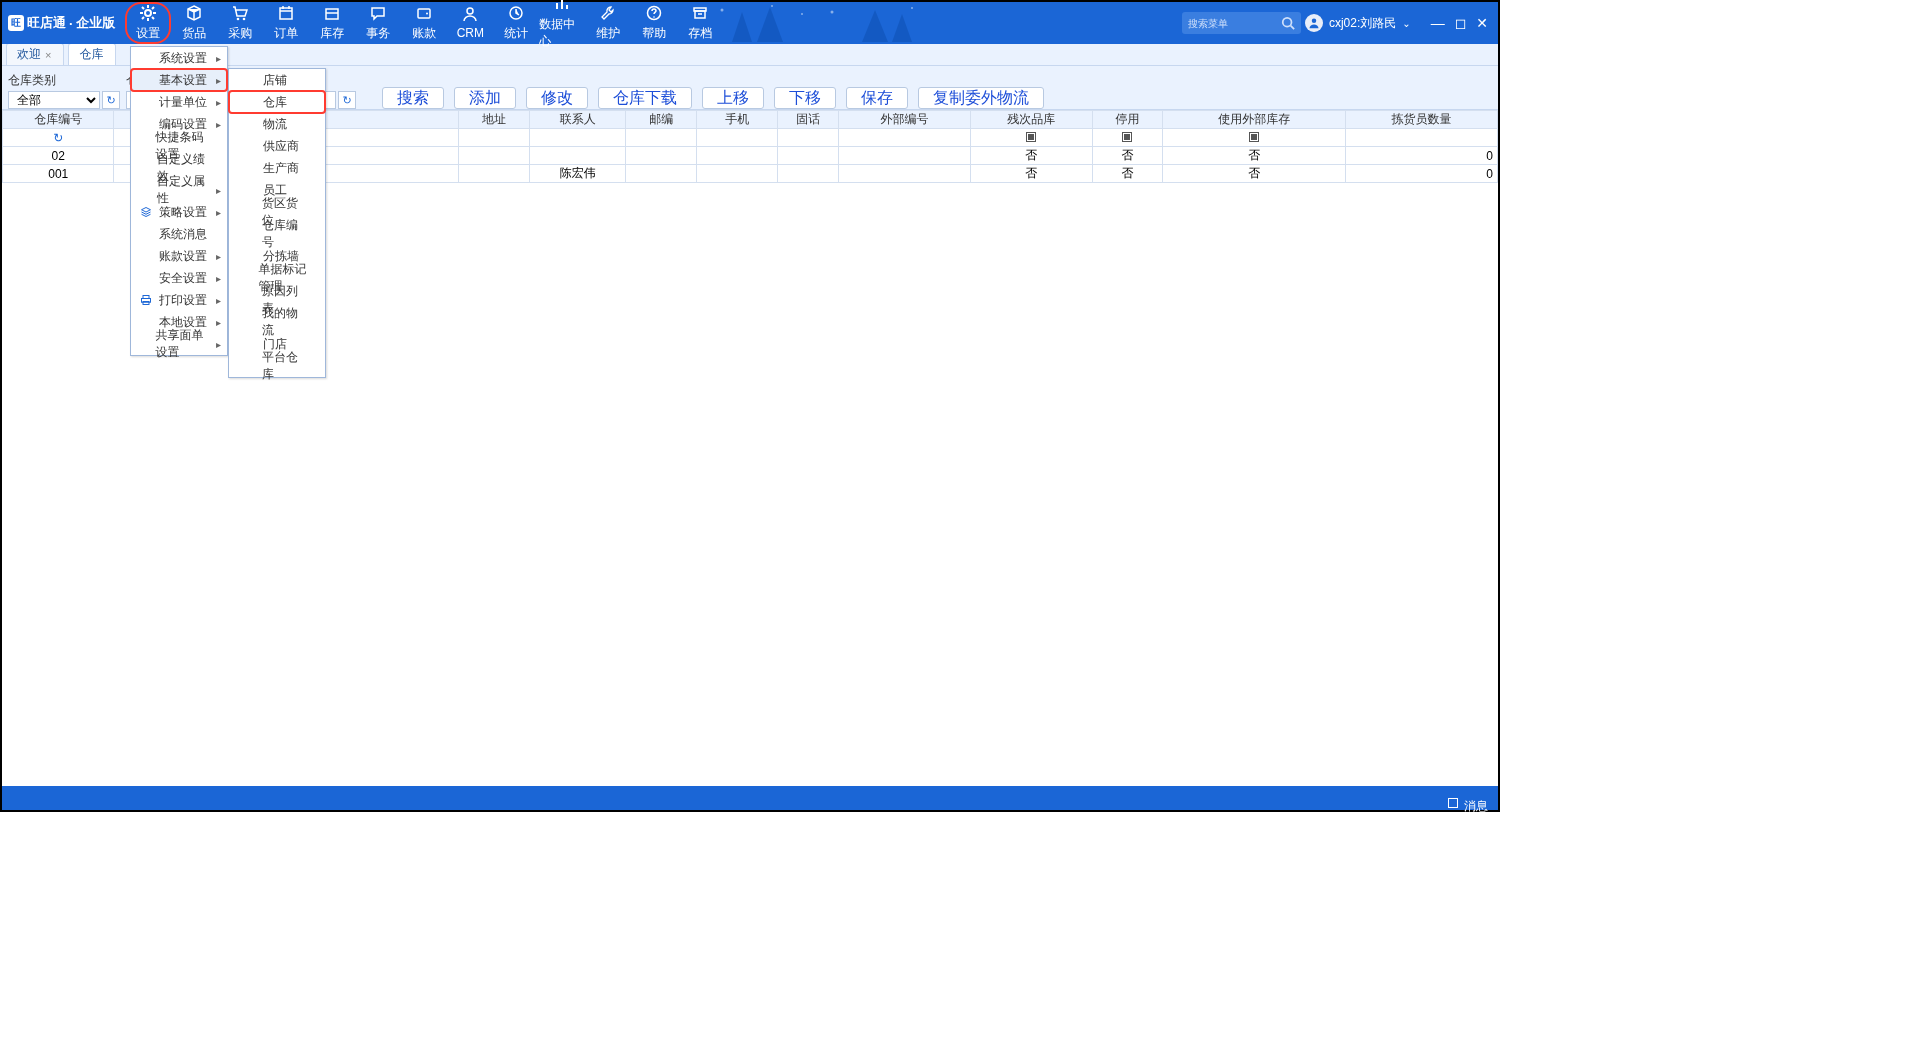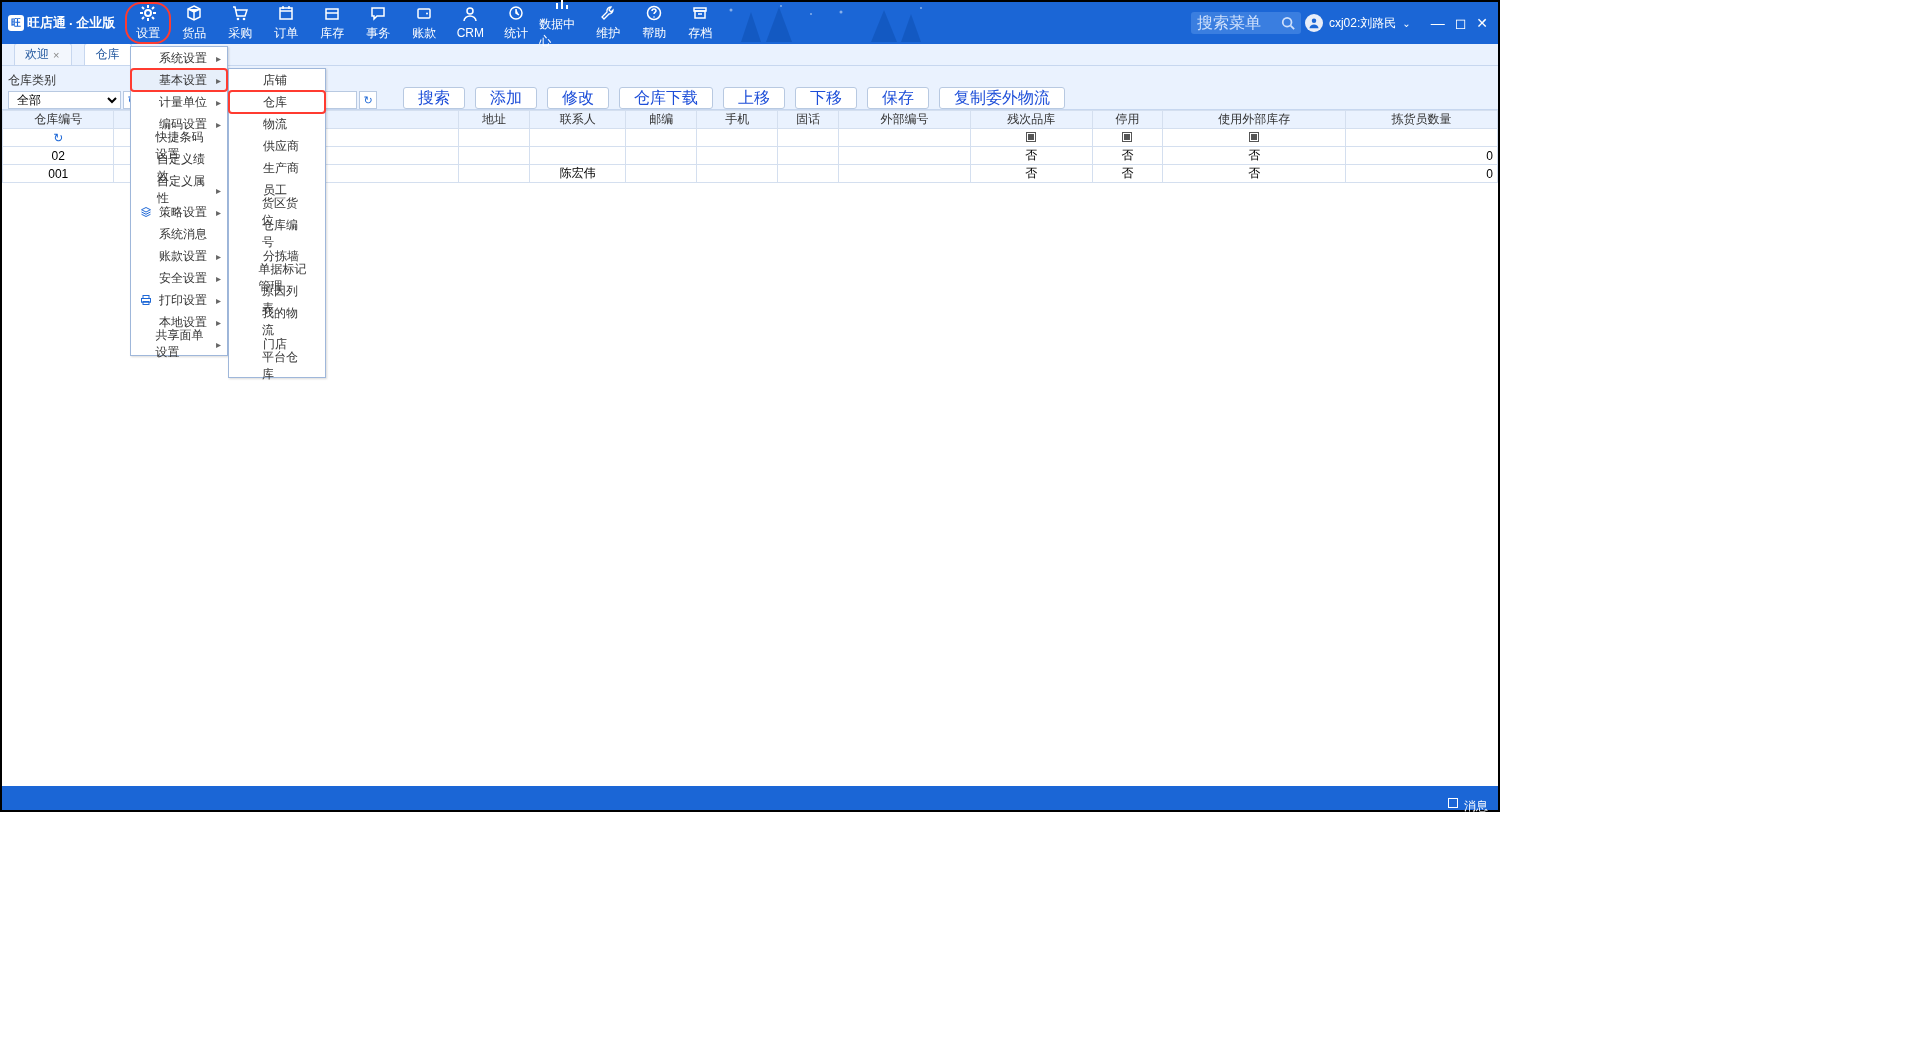--- a/index.html
+++ b/index.html
@@ -9,42 +9,42 @@
   
   .menubar { height:42px; background:linear-gradient(#1b66d6,#1b66d6); color:#fff; display:flex; align-items:stretch; font-size:12px; position:relative; }
   .brand { display:flex; align-items:center; padding:0 10px 0 6px; font-weight:bold; font-size:13px; gap:3px;}
   .brand .logo { width:16px; height:16px; background:#fff; border-radius:3px; color:#1b66d6; font-size:10px; display:flex; align-items:center; justify-content:center; font-weight:bold;}
   .menubar .mitem { width:46px; display:flex; flex-direction:column; align-items:center; justify-content:center; gap:1px; cursor:pointer; }
   .menubar .mitem.highlight { outline:2px solid #ff3b30; outline-offset:-2px; border-radius:16px; }
   .menubar .mitem svg { width:16px; height:16px; fill:#fff; }
   .menubar .spacer { flex:1; position:relative; }
   .snow { position:absolute; right:250px; top:0; bottom:0; width:220px; opacity:.6; }
   .search { display:flex; align-items:center; margin-right:10px;}
-  .search input { height:22px; width:110px; background:#3a7ee0; border:none; border-radius:3px; color:#fff; padding:0 22px 0 6px; font-size:16px;}
+  .search input { height:22px; width:119px; background:#3a7ee0; border:none; border-radius:3px; color:#fff; padding:0 22px 0 6px; font-size:10px;}
   .search input::placeholder{color:#cfe0fb;}
   .search .sicon{ margin-left:-20px; width:14px; height:14px; fill:#cfe0fb;}
   .userbox{ display:flex; align-items:center; gap:6px; color:#fff; font-size:12px; margin-right:10px;}
   .userbox .avatar{ width:18px; height:18px; border-radius:50%; background:#e9eef9; display:flex; align-items:center; justify-content:center;}
   .userbox .avatar svg{width:12px;height:12px;fill:#1b66d6;}
   .winbtns{ display:flex; align-items:center; gap:10px; padding:0 10px; }
   .winbtns span{ font-size:14px; cursor:pointer; }
 
   
   .tabrow{ height:22px; background:#eaf2fe; border-bottom:1px solid #c7d7ef; display:flex; align-items:flex-end; font-size:12px;}
-  .tab{ padding:2px 12px 2px 10px; border:1px solid #c7d7ef; border-bottom:none; background:#fff; margin-left:12px; border-radius:3px 3px 0 0; display:flex; align-items:center; gap:4px; color:#23589e;}
+  .tab{ padding:2px 12px 2px 10px; border:1px solid #c7d7ef; border-bottom:none; background:#fff; margin-left:4px; border-radius:3px 3px 0 0; display:flex; align-items:center; gap:4px; color:#23589e;}
   .tab.inactive{ background:#f3f7fd;}
   .tab .x{ color:#888; font-size:11px;}
   .tab.active{ background:#fff; }
 
   
   .filter{ height:44px; background:#eaf2fe; border-bottom:1px solid #c7d7ef; display:flex; align-items:flex-end; font-size:12px; padding-left:6px; gap:6px;}
   .filter .col{ display:flex; flex-direction:column; gap:2px;}
   .filter label{ color:#333; font-size:12px;}
   .filter select, .filter input[type=text]{ height:18px; border:1px solid #b8c9e1; background:#fff; font-size:12px; padding:0 4px;}
-  .filter select{ width:113px;}
+  .filter select{ width:92px;}
   .filter input.name{ width:210px;}
   .filter .reload{ width:18px; height:18px; border:1px solid #b8c9e1; background:#fff; display:flex; align-items:center; justify-content:center; font-size:11px; color:#1b66d6; cursor:pointer;}
   .btnrow{ display:flex; gap:10px; margin-left:20px;}
   .btn{ height:22px; padding:0 14px; background:#fff; border:1px solid #b8c9e1; border-radius:3px; font-size:16px; color:#1d4ed8; cursor:pointer; display:flex; align-items:center;}
 
   
   .tablewrap{ position:absolute; top:108px; left:0; right:0; bottom:18px; overflow:auto;}
   table{ border-collapse:collapse; width:100%; font-size:12px;}
   th,td{ border:1px solid #d4dfef; height:18px; padding:0 4px; text-align:center; white-space:nowrap; overflow:hidden;}
   th{ background:#eaf2fe; font-weight:normal; color:#333;}

